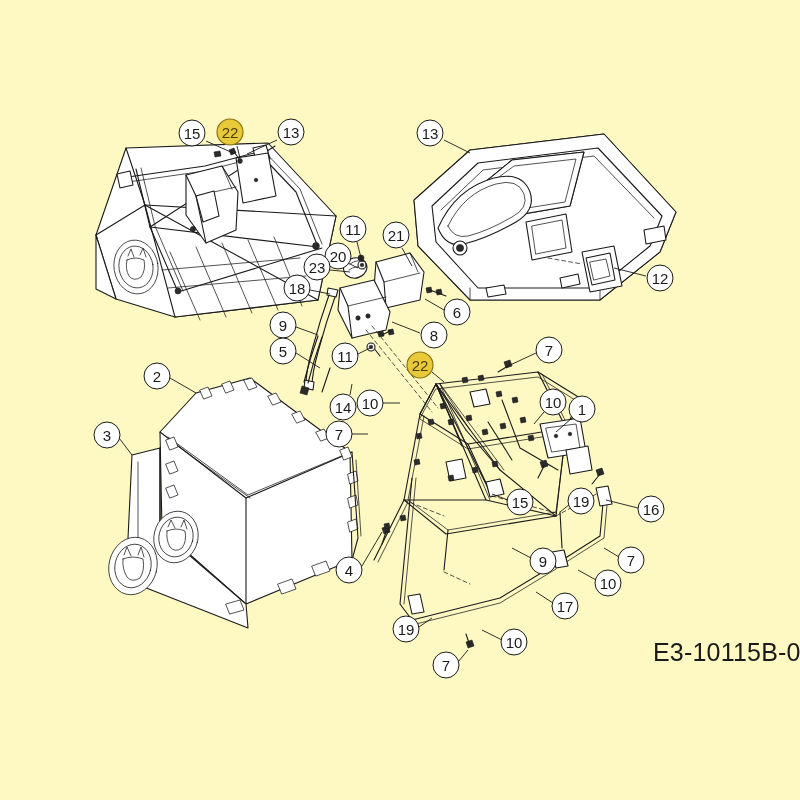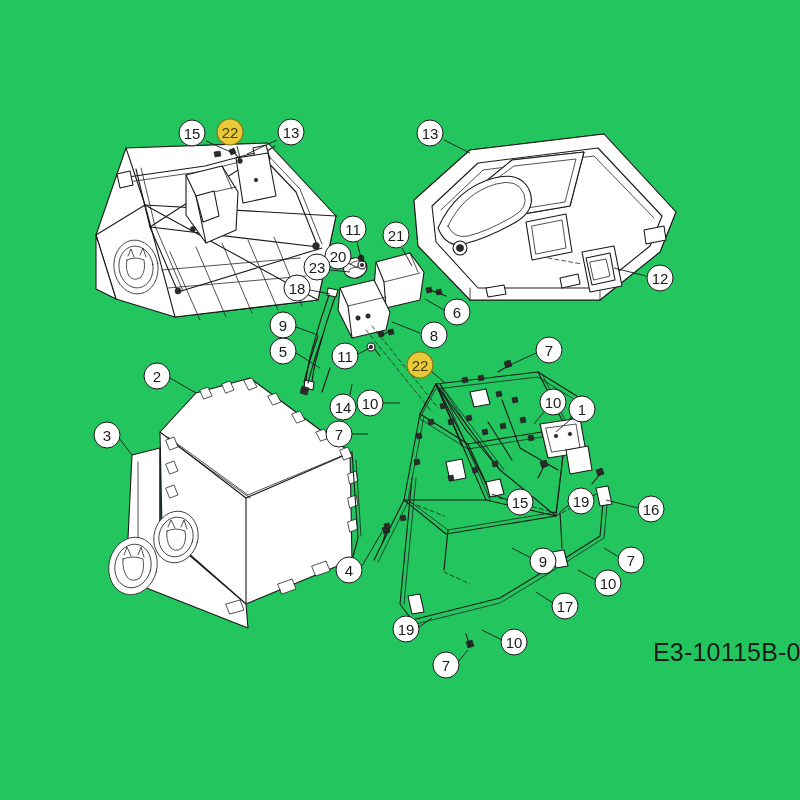--- a/index.html
+++ b/index.html
@@ -2,21 +2,21 @@
 <html><head>
 <meta charset="utf-8">
 <title>Parts Diagram E3-10115B-01</title>
 <style>
   html,body{margin:0;padding:0;background:#ffffff;}
   body{
     font-family:"Liberation Sans", sans-serif;
     width:800px;height:800px;overflow:hidden;position:relative;
   }
   #sheet{
-    position:relative;width:800px;height:800px;background:#22c55e;
+    position:relative;width:800px;height:800px;background:#fef9c3;
   }
   #art{position:absolute;left:0;top:0;width:800px;height:800px;}
   .partno{
     position:absolute;
     font-family:"Liberation Sans", sans-serif;
     font-size:25px;
     letter-spacing:0.2px;
     color:#1a1a1a;
     white-space:nowrap;
   }

